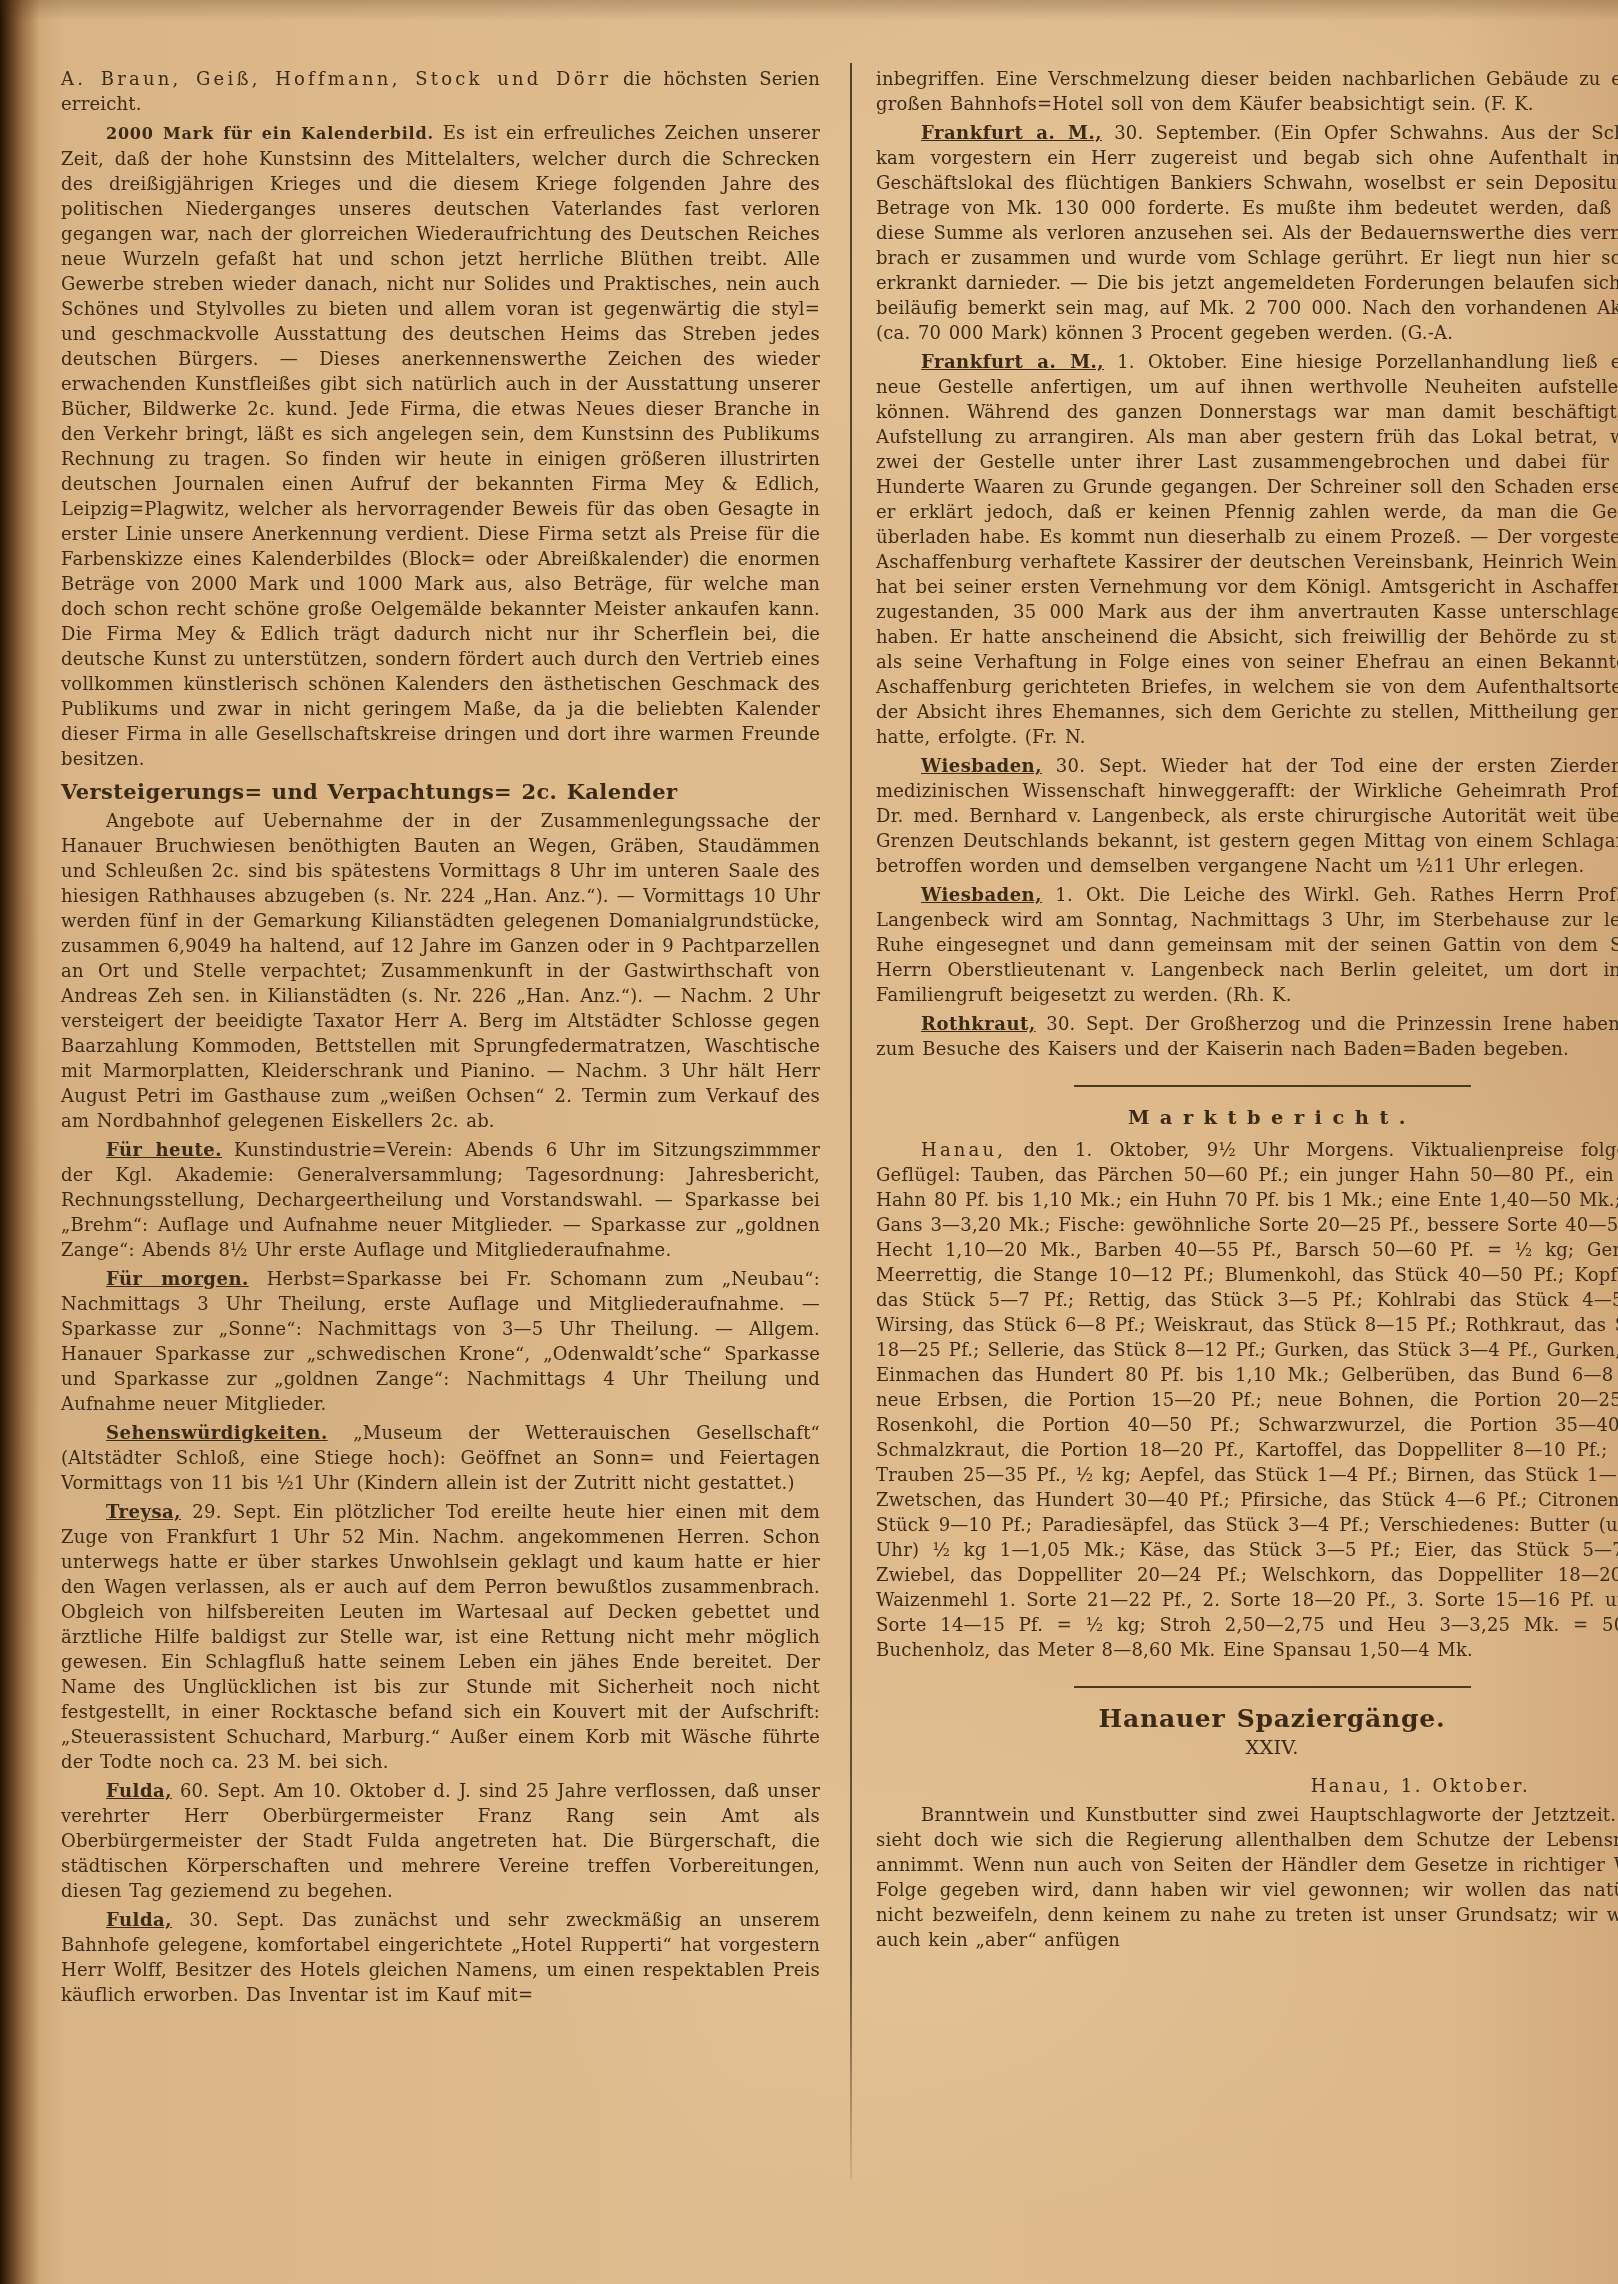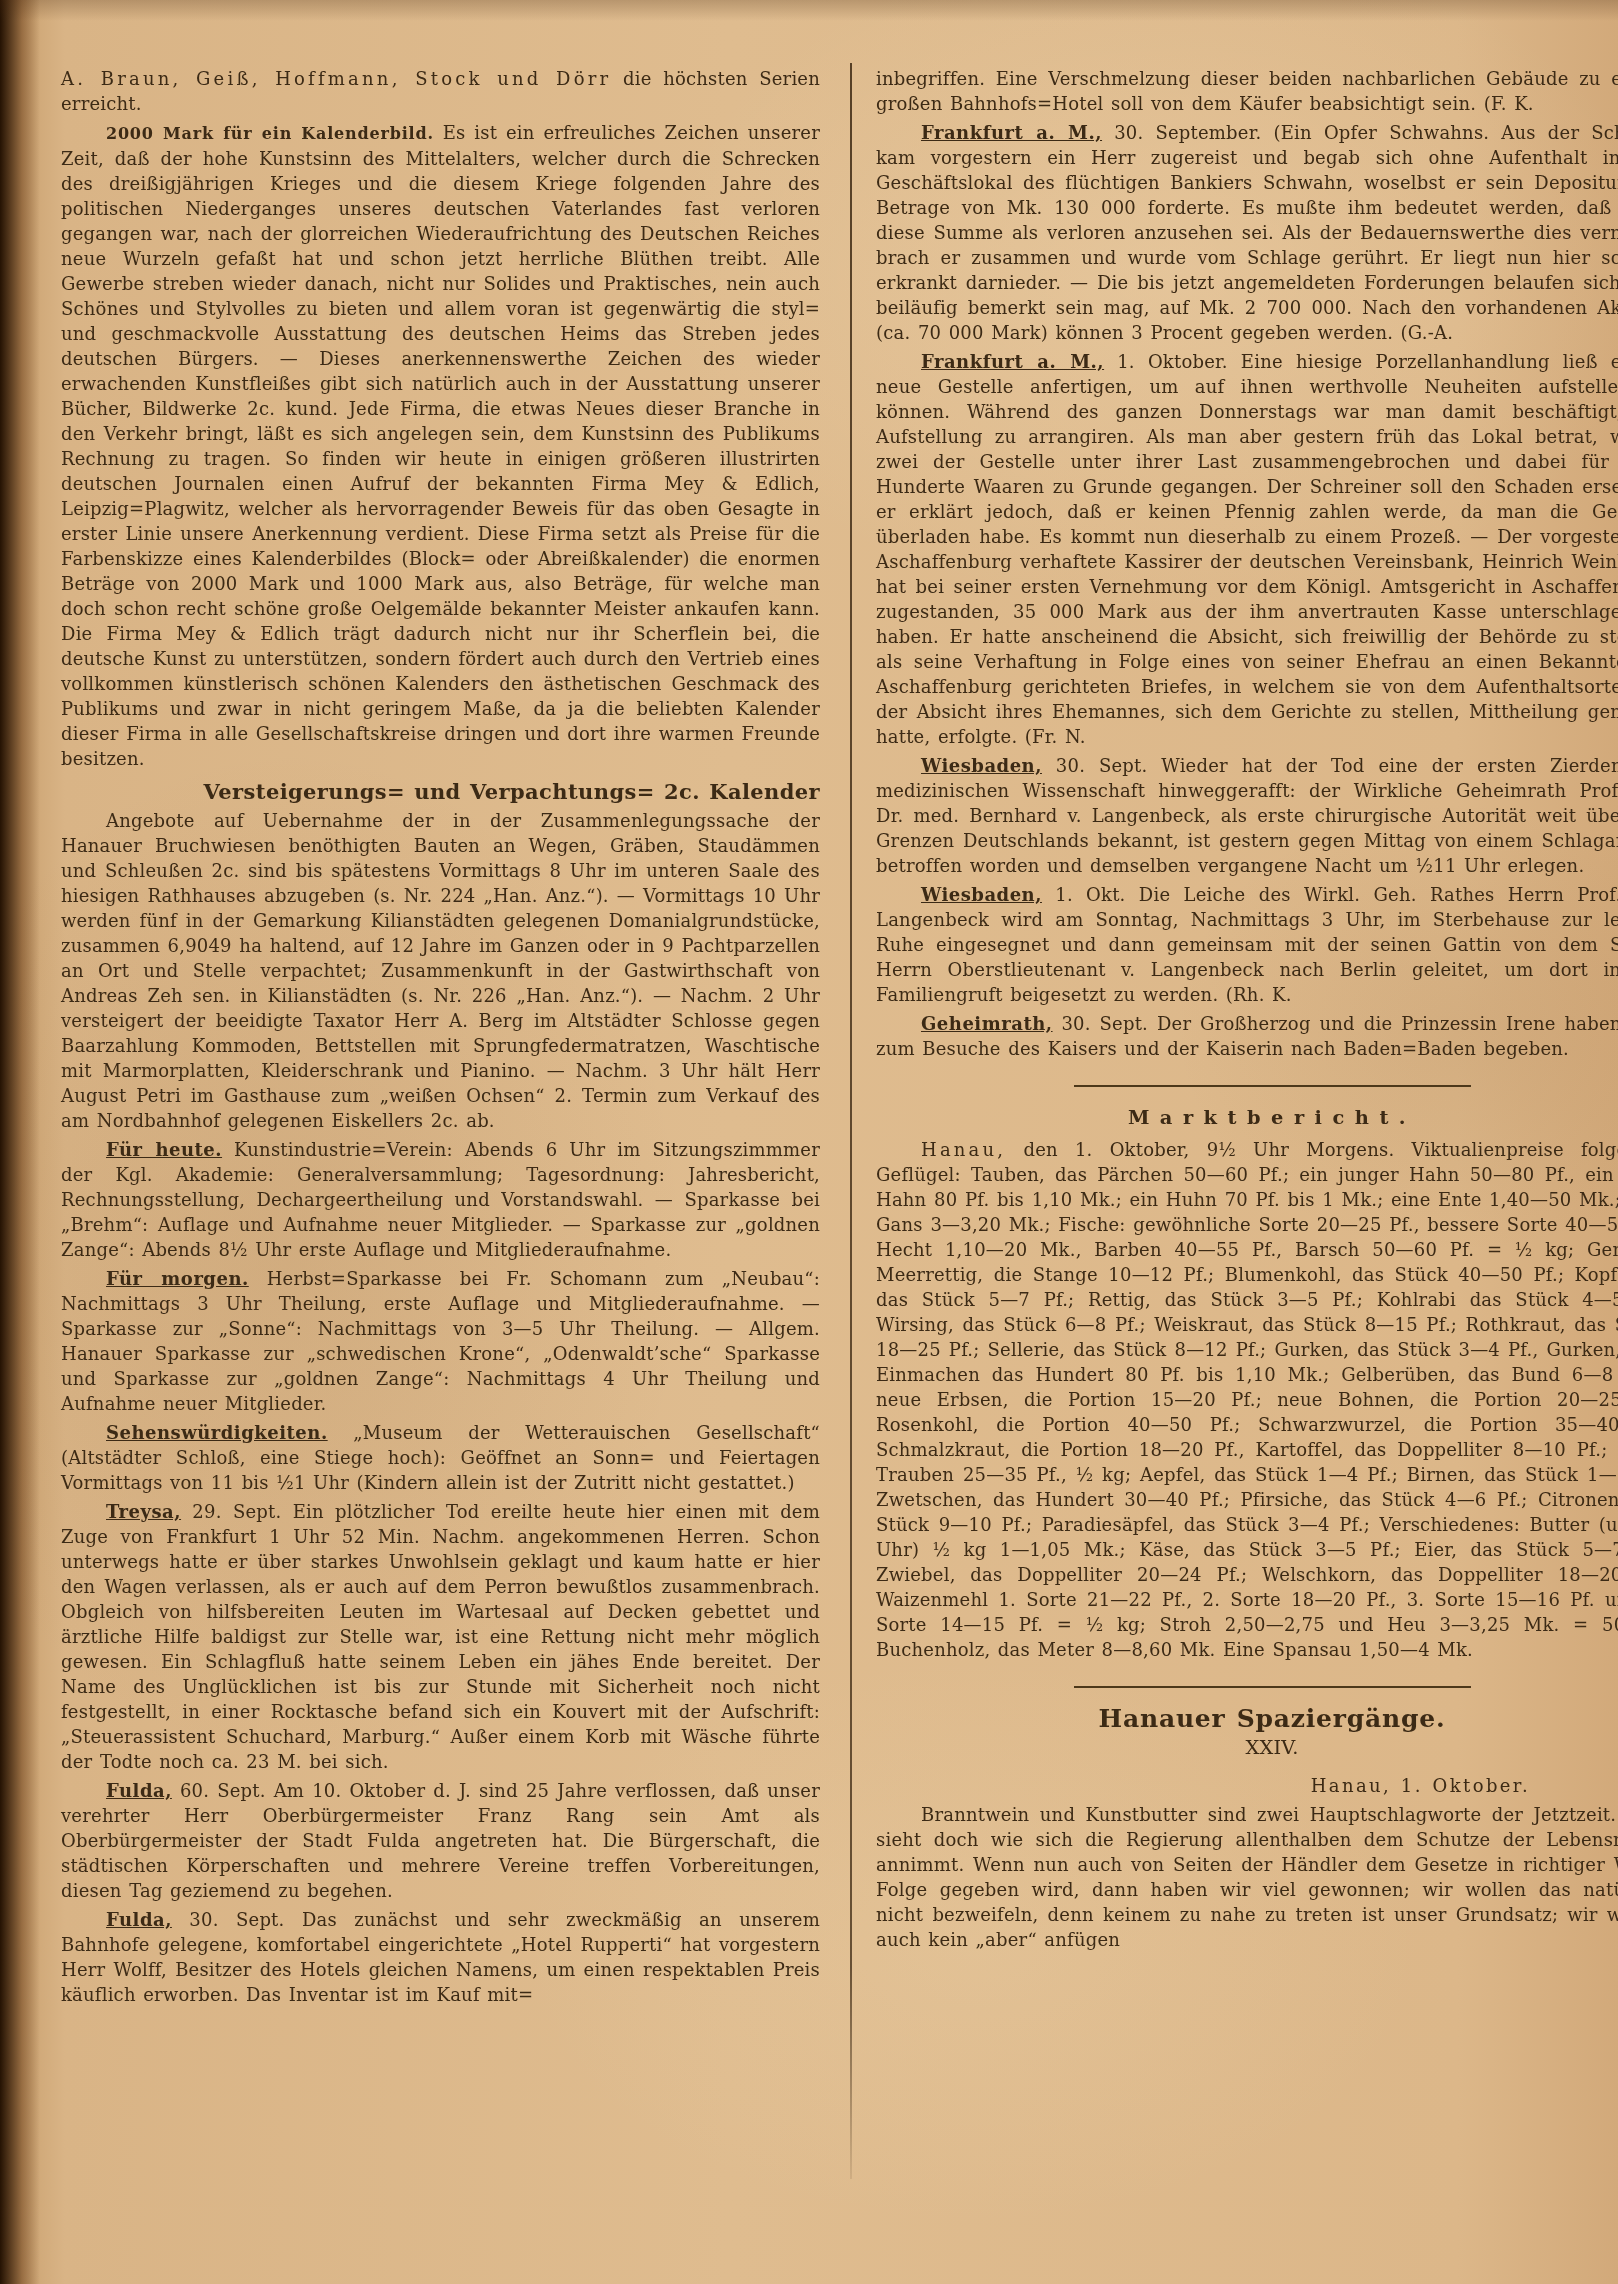--- a/index.html
+++ b/index.html
@@ -35,21 +35,21 @@
     letter-spacing:0.2px;word-spacing:1.6px;
   }
   .col-left{left:57px;width:767px;}
   .col-right{left:872px;width:800px;}
   p{margin:4px;text-indent:45px;}
   p.cont{text-indent:0;}
   .lead{font-weight:bold;letter-spacing:0.5px;text-decoration:underline;}
   .lead-big{font-weight:bold;font-size:16px;letter-spacing:0.8px;}
   .sperr{letter-spacing:3.2px;}
   .h-center{
-    text-align:right;text-indent:0;font-weight:bold;
+    text-align:left;text-indent:0;font-weight:bold;
     font-size:21px;letter-spacing:0.4px;margin-top:8px;
   }
   .sub-center{text-align:center;text-indent:0;margin-bottom:3.2px;}
   .rule{width:397px;margin:24px auto 18px;border:0;border-top:2.4px solid #4c381a;height:0;}
   .market-h{
     text-align:center;text-indent:0;
     font-size:19.4px;letter-spacing:10.5px;font-weight:bold;margin-bottom:6.5px;
   }
   .series-h{
     text-align:center;text-indent:0;font-weight:bold;
@@ -92,21 +92,21 @@
     <p class="cont">inbegriffen. Eine Verschmelzung dieser beiden nachbarlichen Gebäude zu einem großen Bahnhofs=Hotel soll von dem Käufer beabsichtigt sein. (F. K.</p>
 
     <p><span class="lead">Frankfurt a. M.,</span><span> 30. September. (Ein Opfer Schwahns. Aus der Schweiz kam vorgestern ein Herr zugereist und begab sich ohne Aufenthalt in das Geschäftslokal des flüchtigen Bankiers Schwahn, woselbst er sein Depositum im Betrage von Mk. 130 000 forderte. Es mußte ihm bedeutet werden, daß auch diese Summe als verloren anzusehen sei. Als der Bedauernswerthe dies vernahm, brach er zusammen und wurde vom Schlage gerührt. Er liegt nun hier schwer erkrankt darnieder. — Die bis jetzt angemeldeten Forderungen belaufen sich, wie beiläufig bemerkt sein mag, auf Mk. 2 700 000. Nach den vorhandenen Aktiven (ca. 70 000 Mark) können 3 Procent gegeben werden. (G.-A.</span></p>
 
     <p><span class="lead">Frankfurt a. M.,</span><span> 1. Oktober. Eine hiesige Porzellanhandlung ließ einige neue Gestelle anfertigen, um auf ihnen werthvolle Neuheiten aufstellen zu können. Während des ganzen Donnerstags war man damit beschäftigt, die Aufstellung zu arrangiren. Als man aber gestern früh das Lokal betrat, waren zwei der Gestelle unter ihrer Last zusammengebrochen und dabei für viele Hunderte Waaren zu Grunde gegangen. Der Schreiner soll den Schaden ersetzen, er erklärt jedoch, daß er keinen Pfennig zahlen werde, da man die Gestelle überladen habe. Es kommt nun dieserhalb zu einem Prozeß. — Der vorgestern in Aschaffenburg verhaftete Kassirer der deutschen Vereinsbank, Heinrich Weinbach, hat bei seiner ersten Vernehmung vor dem Königl. Amtsgericht in Aschaffenburg zugestanden, 35 000 Mark aus der ihm anvertrauten Kasse unterschlagen zu haben. Er hatte anscheinend die Absicht, sich freiwillig der Behörde zu stellen, als seine Verhaftung in Folge eines von seiner Ehefrau an einen Bekannten in Aschaffenburg gerichteten Briefes, in welchem sie von dem Aufenthaltsorte und der Absicht ihres Ehemannes, sich dem Gerichte zu stellen, Mittheilung gemacht hatte, erfolgte. (Fr. N.</span></p>
 
     <p><span class="lead">Wiesbaden,</span><span> 30. Sept. Wieder hat der Tod eine der ersten Zierden der medizinischen Wissenschaft hinweggerafft: der Wirkliche Geheimrath Professor Dr. med. Bernhard v. Langenbeck, als erste chirurgische Autorität weit über die Grenzen Deutschlands bekannt, ist gestern gegen Mittag von einem Schlaganfalle betroffen worden und demselben vergangene Nacht um ½11 Uhr erlegen.</span></p>
 
     <p><span class="lead">Wiesbaden,</span><span> 1. Okt. Die Leiche des Wirkl. Geh. Rathes Herrn Prof. von Langenbeck wird am Sonntag, Nachmittags 3 Uhr, im Sterbehause zur letzten Ruhe eingesegnet und dann gemeinsam mit der seinen Gattin von dem Sohne Herrn Oberstlieutenant v. Langenbeck nach Berlin geleitet, um dort in der Familiengruft beigesetzt zu werden. (Rh. K.</span></p>
 
-    <p><span class="lead">Geheimrath,</span><span> 30. Sept. Der Großherzog und die Prinzessin Irene haben sich zum Besuche des Kaisers und der Kaiserin nach Baden=Baden begeben.</span></p>
+    <p><span class="lead">Rothkraut,</span><span> 30. Sept. Der Großherzog und die Prinzessin Irene haben sich zum Besuche des Kaisers und der Kaiserin nach Baden=Baden begeben.</span></p>
 
     <hr class="rule">
 
     <p class="market-h">Marktbericht.</p>
 
     <p><span class="sperr">Hanau,</span><span> den 1. Oktober, 9½ Uhr Morgens. Viktualienpreise folgende: Geflügel: Tauben, das Pärchen 50—60 Pf.; ein junger Hahn 50—80 Pf., ein alter Hahn 80 Pf. bis 1,10 Mk.; ein Huhn 70 Pf. bis 1 Mk.; eine Ente 1,40—50 Mk.; eine Gans 3—3,20 Mk.; Fische: gewöhnliche Sorte 20—25 Pf., bessere Sorte 40—50 Pf., Hecht 1,10—20 Mk., Barben 40—55 Pf., Barsch 50—60 Pf. = ½ kg; Gemüse: Meerrettig, die Stange 10—12 Pf.; Blumenkohl, das Stück 40—50 Pf.; Kopfsalat, das Stück 5—7 Pf.; Rettig, das Stück 3—5 Pf.; Kohlrabi das Stück 4—5 Pf.; Wirsing, das Stück 6—8 Pf.; Weiskraut, das Stück 8—15 Pf.; Rothkraut, das Stück 18—25 Pf.; Sellerie, das Stück 8—12 Pf.; Gurken, das Stück 3—4 Pf., Gurken, zum Einmachen das Hundert 80 Pf. bis 1,10 Mk.; Gelberüben, das Bund 6—8 Pfg.; neue Erbsen, die Portion 15—20 Pf.; neue Bohnen, die Portion 20—25 Pf.; Rosenkohl, die Portion 40—50 Pf.; Schwarzwurzel, die Portion 35—40 Pf.; Schmalzkraut, die Portion 18—20 Pf., Kartoffel, das Doppelliter 8—10 Pf.; Obst: Trauben 25—35 Pf., ½ kg; Aepfel, das Stück 1—4 Pf.; Birnen, das Stück 1—3 Pf.; Zwetschen, das Hundert 30—40 Pf.; Pfirsiche, das Stück 4—6 Pf.; Citronen, das Stück 9—10 Pf.; Paradiesäpfel, das Stück 3—4 Pf.; Verschiedenes: Butter (um 10 Uhr) ½ kg 1—1,05 Mk.; Käse, das Stück 3—5 Pf.; Eier, das Stück 5—7 Pf.; Zwiebel, das Doppelliter 20—24 Pf.; Welschkorn, das Doppelliter 18—20 Pf.; Waizenmehl 1. Sorte 21—22 Pf., 2. Sorte 18—20 Pf., 3. Sorte 15—16 Pf. und 4. Sorte 14—15 Pf. = ½ kg; Stroh 2,50—2,75 und Heu 3—3,25 Mk. = 50 kg; Buchenholz, das Meter 8—8,60 Mk. Eine Spansau 1,50—4 Mk.</span></p>
 
     <hr class="rule">
 
     <p class="series-h">Hanauer Spaziergänge.</p>

